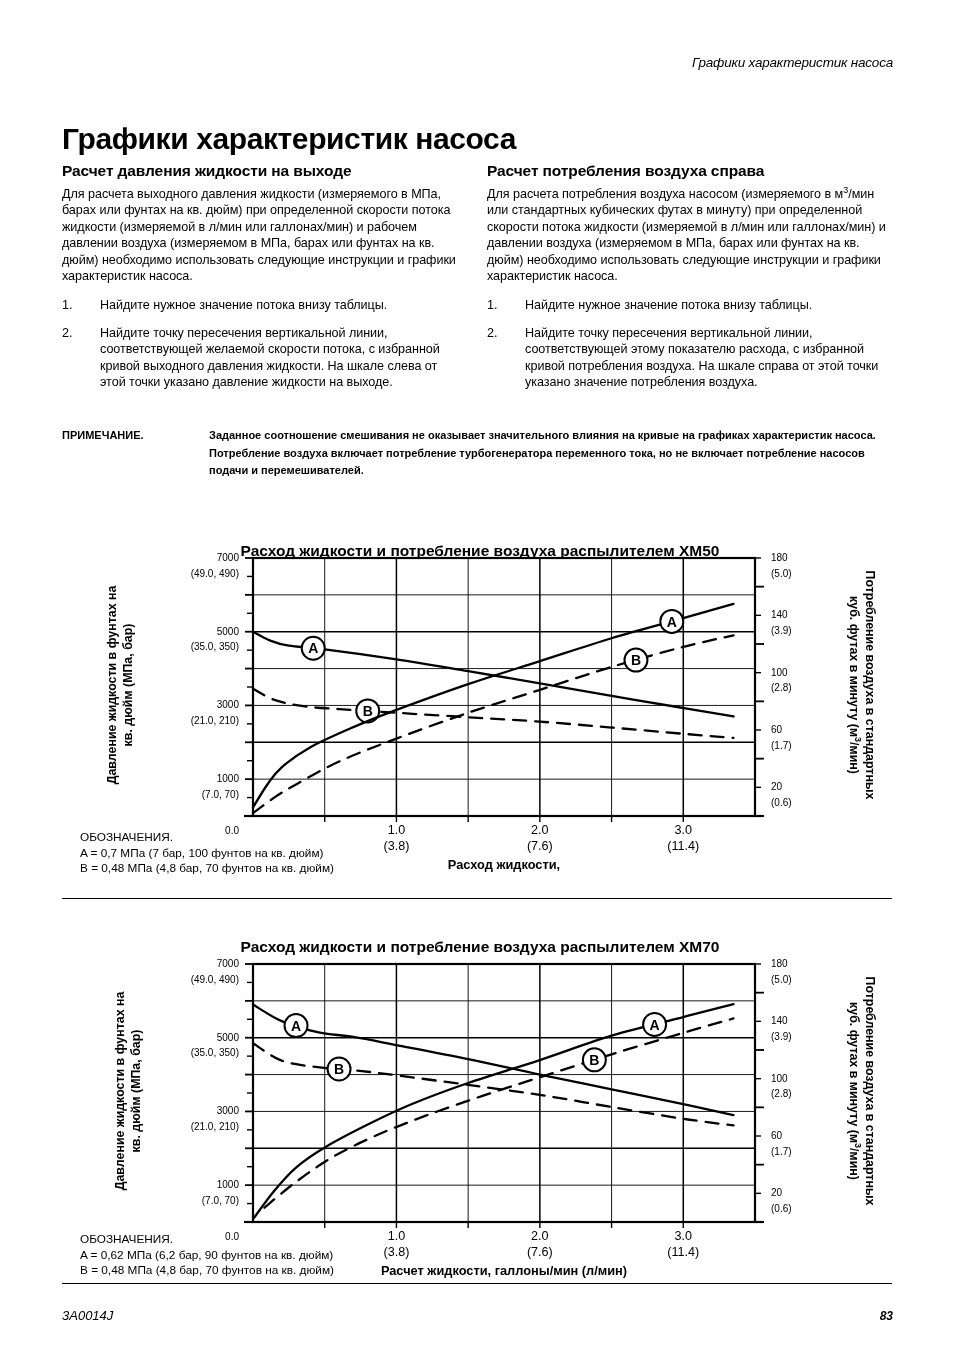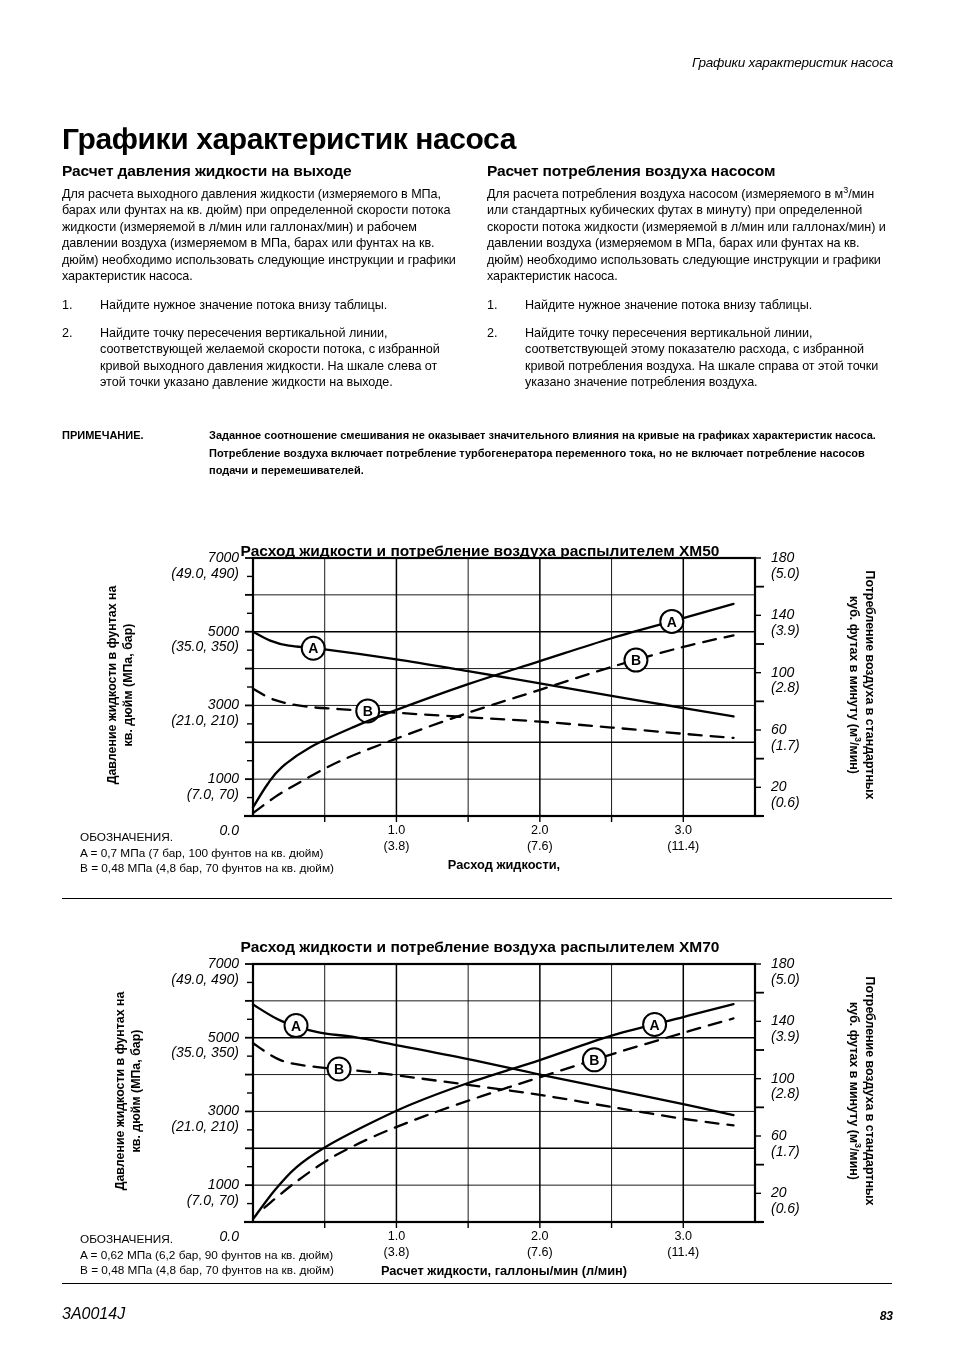--- a/index.html
+++ b/index.html
@@ -140,25 +140,24 @@
     transform-origin: 50% 50%;
   }
   .vtitle.right {
     transform: rotate(90deg);
     transform-origin: 50% 50%;
   }
 
   
   .ylab {
     position: absolute;
-    font-size: 14px;
+    font-size: 10px;
     line-height: 15.5px;
     text-align: right;
     white-space: nowrap;
-    font-style: italic;
   }
   .ylab.r { text-align: left; }
   .xlab {
     position: absolute;
     font-size: 12.6px;
     line-height: 15.5px;
     text-align: center;
     white-space: nowrap;
   }
   .xtitle {
@@ -174,21 +173,21 @@
     line-height: 15.5px;
     white-space: nowrap;
   }
 
   
   .footer-left {
     position: absolute;
     left: 62px;
     bottom: 27px;
     font-style: italic;
-    font-size: 16px;
+    font-size: 13px;
   }
   .footer-right {
     position: absolute;
     right: 62px;
     bottom: 27px;
     font-style: italic;
     font-size: 12px;
     font-weight: bold;
   }
   svg { display: block; }
@@ -211,21 +210,21 @@
         <span>Найдите нужное значение потока внизу таблицы.</span>
       </div>
       <div class="li">
         <span class="num">2.</span>
         <span>Найдите точку пересечения вертикальной линии, соответствующей желаемой скорости потока, с избранной кривой выходного давления жидкости. На шкале слева от этой точки указано давление жидкости на выходе.</span>
       </div>
     </div>
   </div>
 
   <div class="col col-right">
-    <h2>Расчет потребления воздуха насосом</h2>
+    <h2>Расчет потребления воздуха справа</h2>
     <p class="body"><span>Для расчета потребления воздуха насосом (измеряемого в м</span><sup>3</sup><span>/мин или стандартных кубических футах в минуту) при определенной скорости потока жидкости (измеряемой в л/мин или галлонах/мин) и давлении воздуха (измеряемом в МПа, барах или фунтах на кв. дюйм) необходимо использовать следующие инструкции и графики характеристик насоса.</span></p>
     <div class="ol">
       <div class="li">
         <span class="num">1.</span>
         <span>Найдите нужное значение потока внизу таблицы.</span>
       </div>
       <div class="li">
         <span class="num">2.</span>
         <span>Найдите точку пересечения вертикальной линии, соответствующей этому показателю расхода, с избранной кривой потребления воздуха. На шкале справа от этой точки указано значение потребления воздуха.</span>
       </div>

